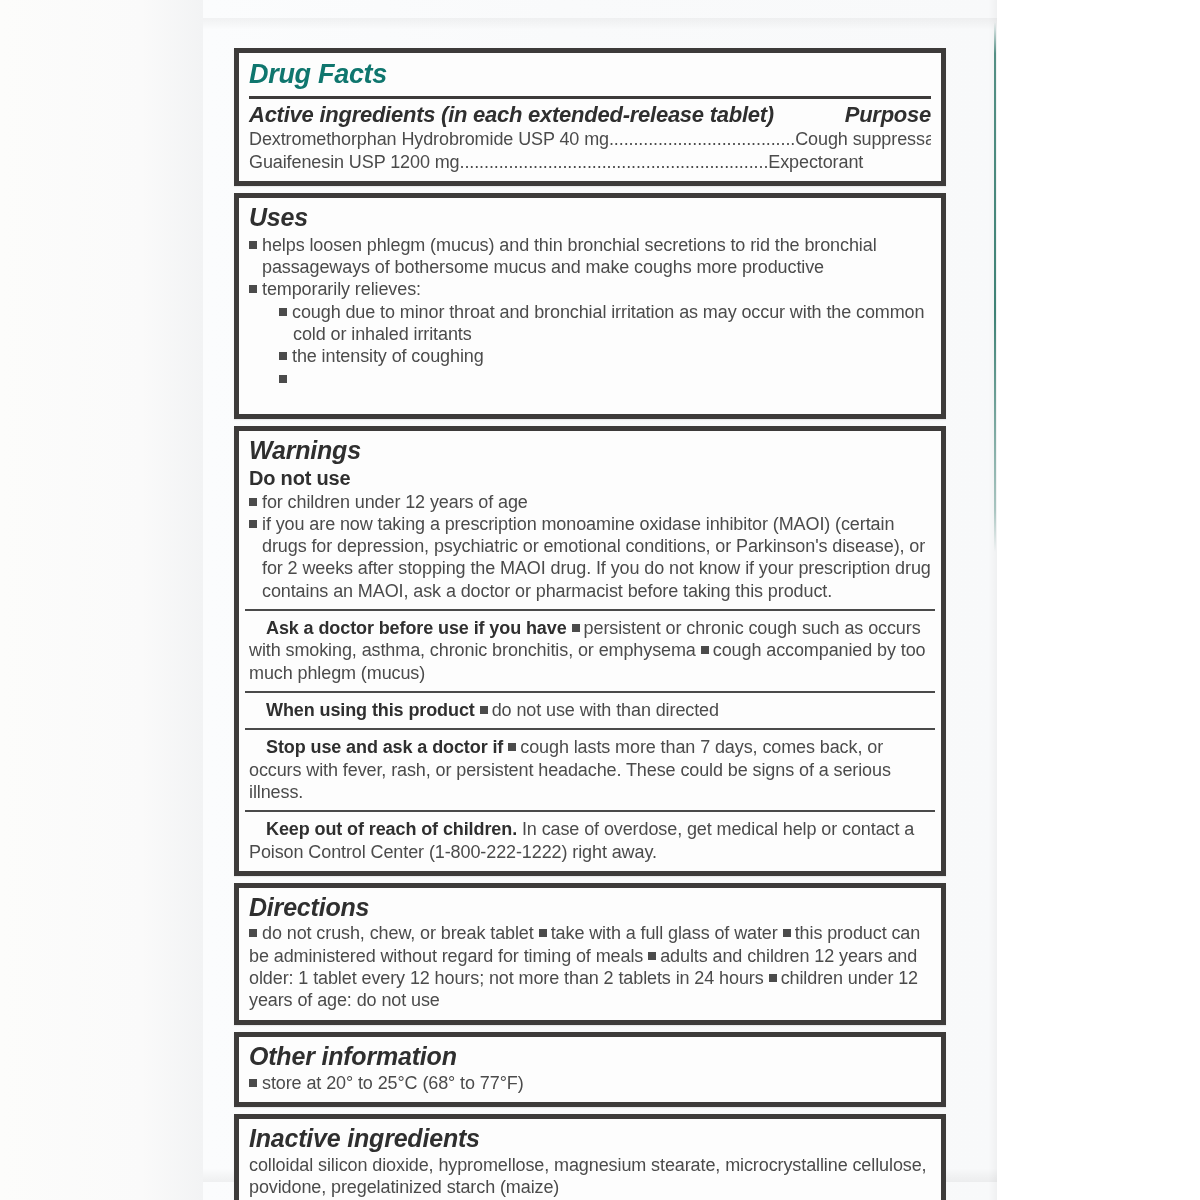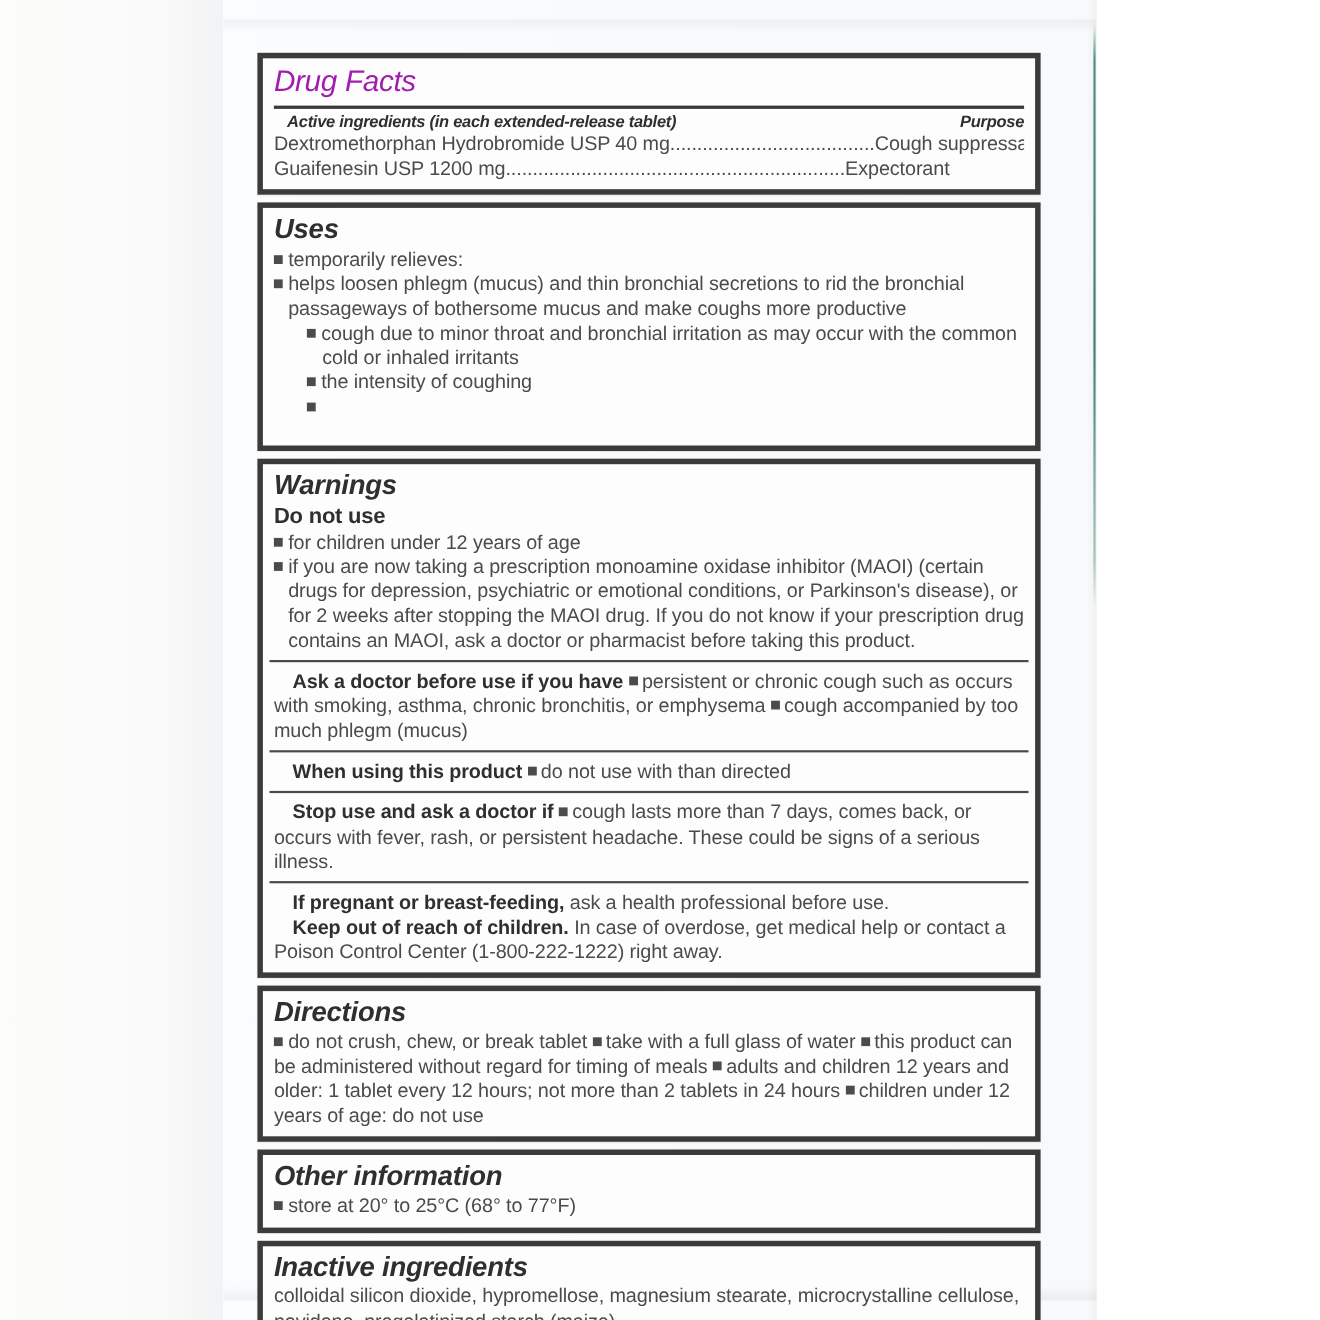--- a/index.html
+++ b/index.html
@@ -81,24 +81,24 @@
     box-sizing: border-box;
     padding: 4px 10px 8px 10px;
     margin-bottom: 7px;
     box-shadow: 0 1px 1px rgba(0,0,0,0.07);
   }
   .panel:last-child { margin-bottom: 0; }
 
   
   .title {
     font-size: 27px;
-    font-weight: normal;
+    font-weight: bold;
     font-style: italic;
     letter-spacing: -0.3px;
-    color: #a21caf;
+    color: #0f766e;
     padding: 2px 0 4px 0;
   }
   .rule-heavy {
     border-top: 3px solid #3d3b3a;
     margin: 2px 0 3px 0;
   }
   .rule-thin {
     border-top: 2px solid #4a4a4a;
     margin: 7px -4px 6px -4px;
   }
@@ -115,26 +115,25 @@
     font-weight: bold;
     font-style: normal;
     color: #2f2f2f;
     letter-spacing: -0.2px;
     line-height: 1.2;
   }
   .ai-row {
     display: flex;
     justify-content: space-between;
     align-items: baseline;
-    font-size: 15px;
+    font-size: 22px;
     font-weight: bold;
     font-style: italic;
     color: #2f2f2f;
     letter-spacing: -0.25px;
-    margin-left: 12px;
   }
   .body {
     font-size: 18px;
     line-height: 1.24;
     color: #4b4b4b;
     letter-spacing: -0.1px;
   }
   .body.tight { line-height: 1.2; }
   .ing-line {
     font-size: 18px;
@@ -200,24 +199,24 @@
     </div>
     <div class="ing-line">
       <span>Guaifenesin USP 1200 mg</span><span>...............................................................</span><span>Expectorant</span>
     </div>
   </div>
 
   <div class="panel">
     <div class="sec-head">Uses</div>
     <ul class="lvl1">
       <li class="b1 body">
+        <span class="bul"></span><span>helps loosen phlegm (mucus) and thin bronchial secretions to rid the bronchial passageways of bothersome mucus and make coughs more productive</span>
+      </li>
+      <li class="b1 body">
         <span class="bul"></span><span>temporarily relieves:</span>
-      </li>
-      <li class="b1 body">
-        <span class="bul"></span><span>helps loosen phlegm (mucus) and thin bronchial secretions to rid the bronchial passageways of bothersome mucus and make coughs more productive</span>
       </li>
     </ul>
     <ul class="lvl2">
       <li class="body">
         <span class="bul"></span><span>cough due to minor throat and bronchial irritation as may occur with the common cold or inhaled irritants</span>
       </li>
       <li class="body">
         <span class="bul"></span><span>the intensity of coughing</span>
       </li>
       <li class="body">
@@ -248,23 +247,20 @@
       <span class="strong">When using this product</span><span class="bul inline"></span><span>do not use with than directed</span>
     </div>
 
     <div class="rule-thin"></div>
     <div class="body">
       <span class="strong">Stop use and ask a doctor if</span><span class="bul inline"></span><span>cough lasts more than 7 days, comes back, or occurs with fever, rash, or persistent headache. These could be signs of a serious illness.</span>
     </div>
 
     <div class="rule-thin"></div>
     <div class="body">
-      <span class="strong">If pregnant or breast-feeding,</span><span> ask a health professional before use.</span>
-    </div>
-    <div class="body">
       <span class="strong">Keep out of reach of children.</span><span> In case of overdose, get medical help or contact a Poison Control Center (1-800-222-1222) right away.</span>
     </div>
   </div>
 
   <div class="panel">
     <div class="sec-head">Directions</div>
     <div class="body">
       <span class="bul lead"></span><span>do not crush, chew, or break tablet</span><span class="bul inline"></span><span>take with a full glass of water</span><span class="bul inline"></span><span>this product can be administered without regard for timing of meals</span><span class="bul inline"></span><span>adults and children 12 years and older: 1 tablet every 12 hours; not more than 2 tablets in 24 hours</span><span class="bul inline"></span><span>children under 12 years of age: do not use</span>
     </div>
   </div>

